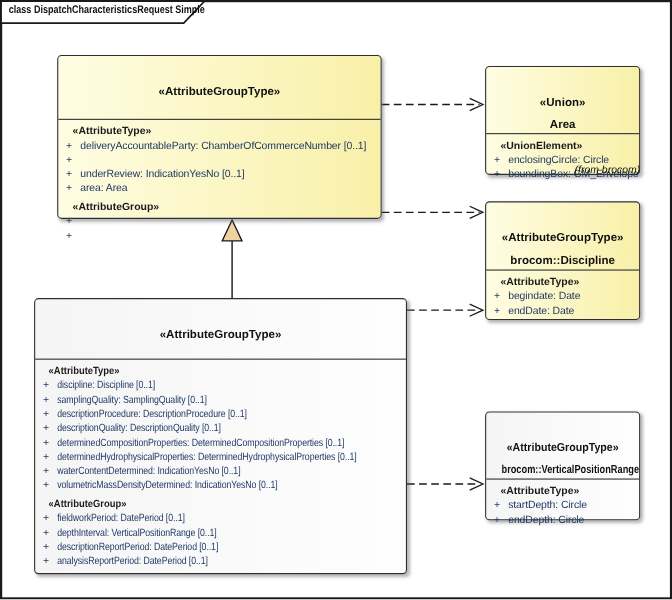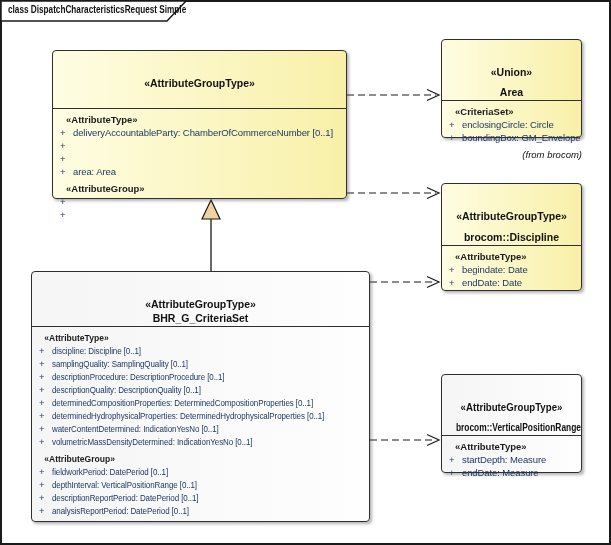--- a/index.html
+++ b/index.html
@@ -97,42 +97,43 @@
     <div class="sec">«AttributeType»</div>
     <div class="row">
         <span class="plus">+</span>
         <span class="atext">deliveryAccountableParty: ChamberOfCommerceNumber [0..1]</span>
       </div>
     <div class="row">
         <span class="plus">+</span>
       </div>
     <div class="row">
         <span class="plus">+</span>
+        <span class="atext">underReview: IndicationYesNo [0..1]</span>
       </div>
     <div class="row">
         <span class="plus">+</span>
         <span class="atext">area: Area</span>
       </div>
     <div class="sec mt">«AttributeGroup»</div>
     <div class="row">
         <span class="plus">+</span>
       </div>
     <div class="row">
         <span class="plus">+</span>
       </div>
   </div>
 </div>
 
-<div class="uml-box yellow" style="left:441px;top:39px;width:141px;height:99px;">
+<div class="uml-box yellow" style="left:441px;top:60px;width:141px;height:99px;">
   <div class="bhead" style="height:36px;">
     <div class="stereo">«Union»</div>
     <div class="cname">Area</div>
   </div>
   <div class="bbody">
-    <div class="sec">«CriteriaSet»</div>
+    <div class="sec">«UnionElement»</div>
     <div class="row">
         <span class="plus">+</span>
         <span class="atext">enclosingCircle: Circle</span>
       </div>
     <div class="row">
         <span class="plus">+</span>
         <span class="atext">boundingBox: GM_Envelope</span>
       </div>
   </div>
 </div>
@@ -152,21 +153,20 @@
     <div class="row">
         <span class="plus">+</span>
         <span class="atext">endDate: Date</span>
       </div>
   </div>
 </div>
 
 <div class="uml-box gray narrow" style="left:31px;top:271px;width:339px;height:251px;">
   <div class="bhead" style="height:30px;">
     <div class="stereo">«AttributeGroupType»</div>
-    <div class="cname">BHR_G_CriteriaSet</div>
   </div>
   <div class="bbody">
     <div class="sec">«AttributeType»</div>
     <div class="row">
         <span class="plus">+</span>
         <span class="atext">discipline: Discipline [0..1]</span>
       </div>
     <div class="row">
         <span class="plus">+</span>
         <span class="atext">samplingQuality: SamplingQuality [0..1]</span>
@@ -217,20 +217,20 @@
 
 <div class="uml-box gray narrow-head" style="left:441px;top:374px;width:141px;height:99px;">
   <div class="bhead" style="height:36px;">
     <div class="stereo">«AttributeGroupType»</div>
     <div class="cname">brocom::VerticalPositionRange</div>
   </div>
   <div class="bbody">
     <div class="sec">«AttributeType»</div>
     <div class="row">
         <span class="plus">+</span>
-        <span class="atext">startDepth: Measure</span>
-      </div>
-    <div class="row">
-        <span class="plus">+</span>
-        <span class="atext">endDate: Measure</span>
+        <span class="atext">startDepth: Circle</span>
+      </div>
+    <div class="row">
+        <span class="plus">+</span>
+        <span class="atext">endDepth: Circle</span>
       </div>
   </div>
 </div>
 
 </body></html>

